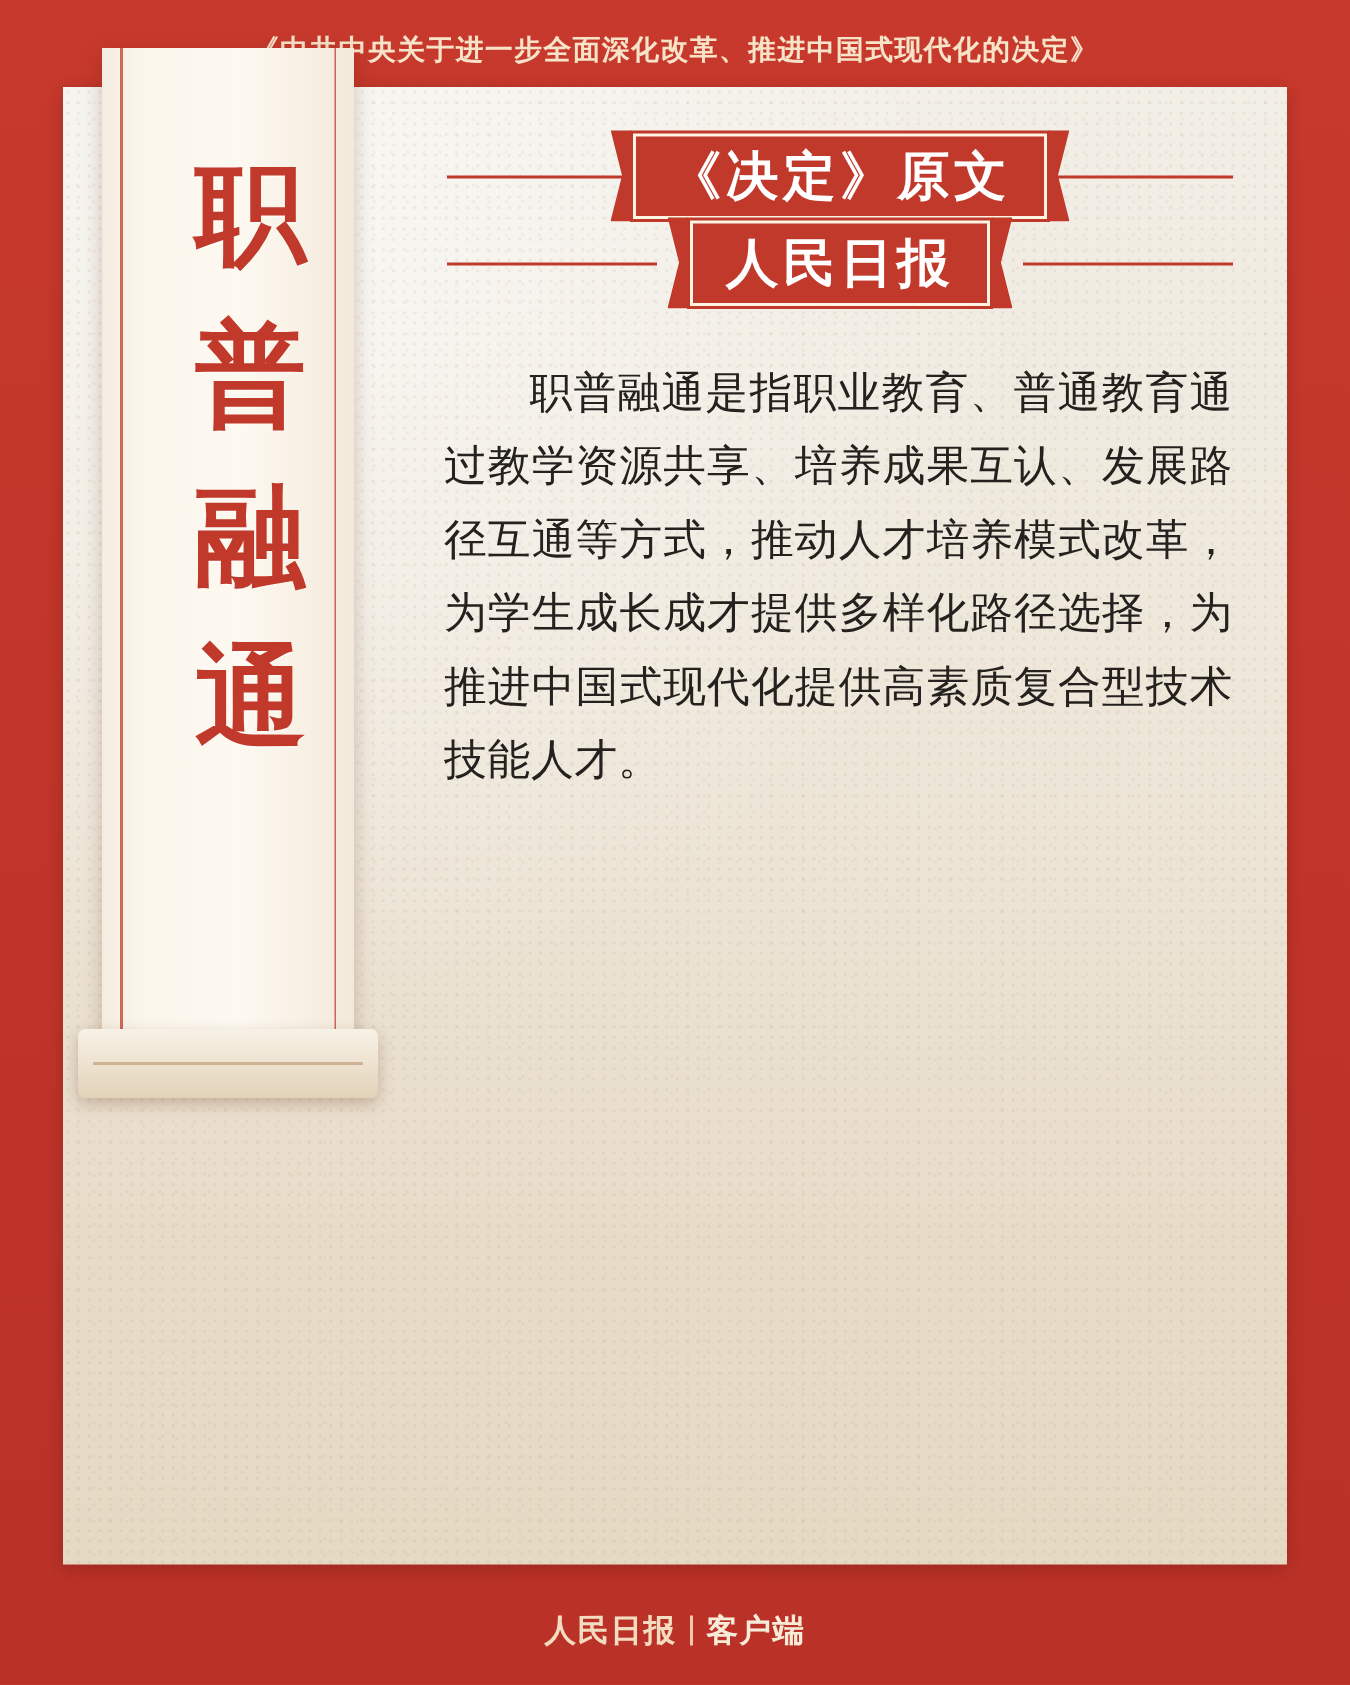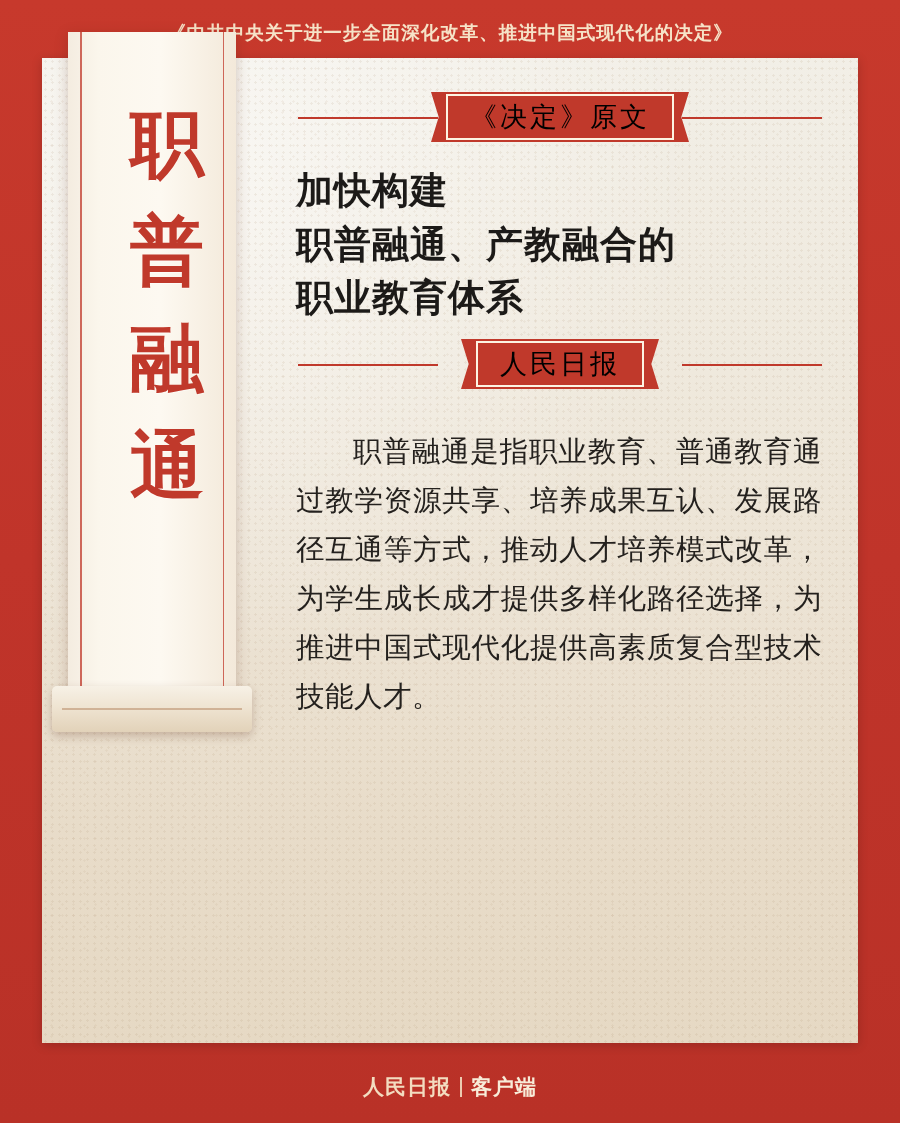--- a/index.html
+++ b/index.html
@@ -146,23 +146,23 @@
     position: absolute;
     top: 50%;
     height: 2px;
     background: #c0392b;
   }
   .ribbon-row .rule.left { left: 8px; width: 140px; }
   .ribbon-row .rule.right { right: 8px; width: 140px; }
   .ribbon {
     position: relative;
     background: #c0392b;
-    color: #000000;
-    font-size: 27px;
-    font-weight: 400;
+    color: #ffffff;
+    font-size: 35px;
+    font-weight: 700;
     letter-spacing: 3px;
     padding: 7px 26px;
     box-shadow: inset 0 0 0 2px #c0392b, inset 0 0 0 4px #fdf4e3;
     z-index: 2;
     white-space: nowrap;
     font-family: "DejaVu Serif", "Liberation Serif", serif;
   }
   .ribbon::before,
   .ribbon::after {
     content: "";
@@ -255,25 +255,20 @@
   </div>
 
   <div class="content">
 
     <div class="ribbon-row">
       <div class="rule left"></div>
       <div class="rule right"></div>
       <div class="ribbon">《决定》原文</div>
     </div>
 
-    <div class="headline">
-      <span>加快构建</span>
-      <span>职普融通、产教融合的</span>
-      <span>职业教育体系</span>
-    </div>
 
     <div class="ribbon-row">
       <div class="rule left"></div>
       <div class="rule right"></div>
       <div class="ribbon">人民日报</div>
     </div>
 
     <div class="explain">职普融通是指职业教育、普通教育通过教学资源共享、培养成果互认、发展路径互通等方式，推动人才培养模式改革，为学生成长成才提供多样化路径选择，为推进中国式现代化提供高素质复合型技术技能人才。</div>
   </div>
 

